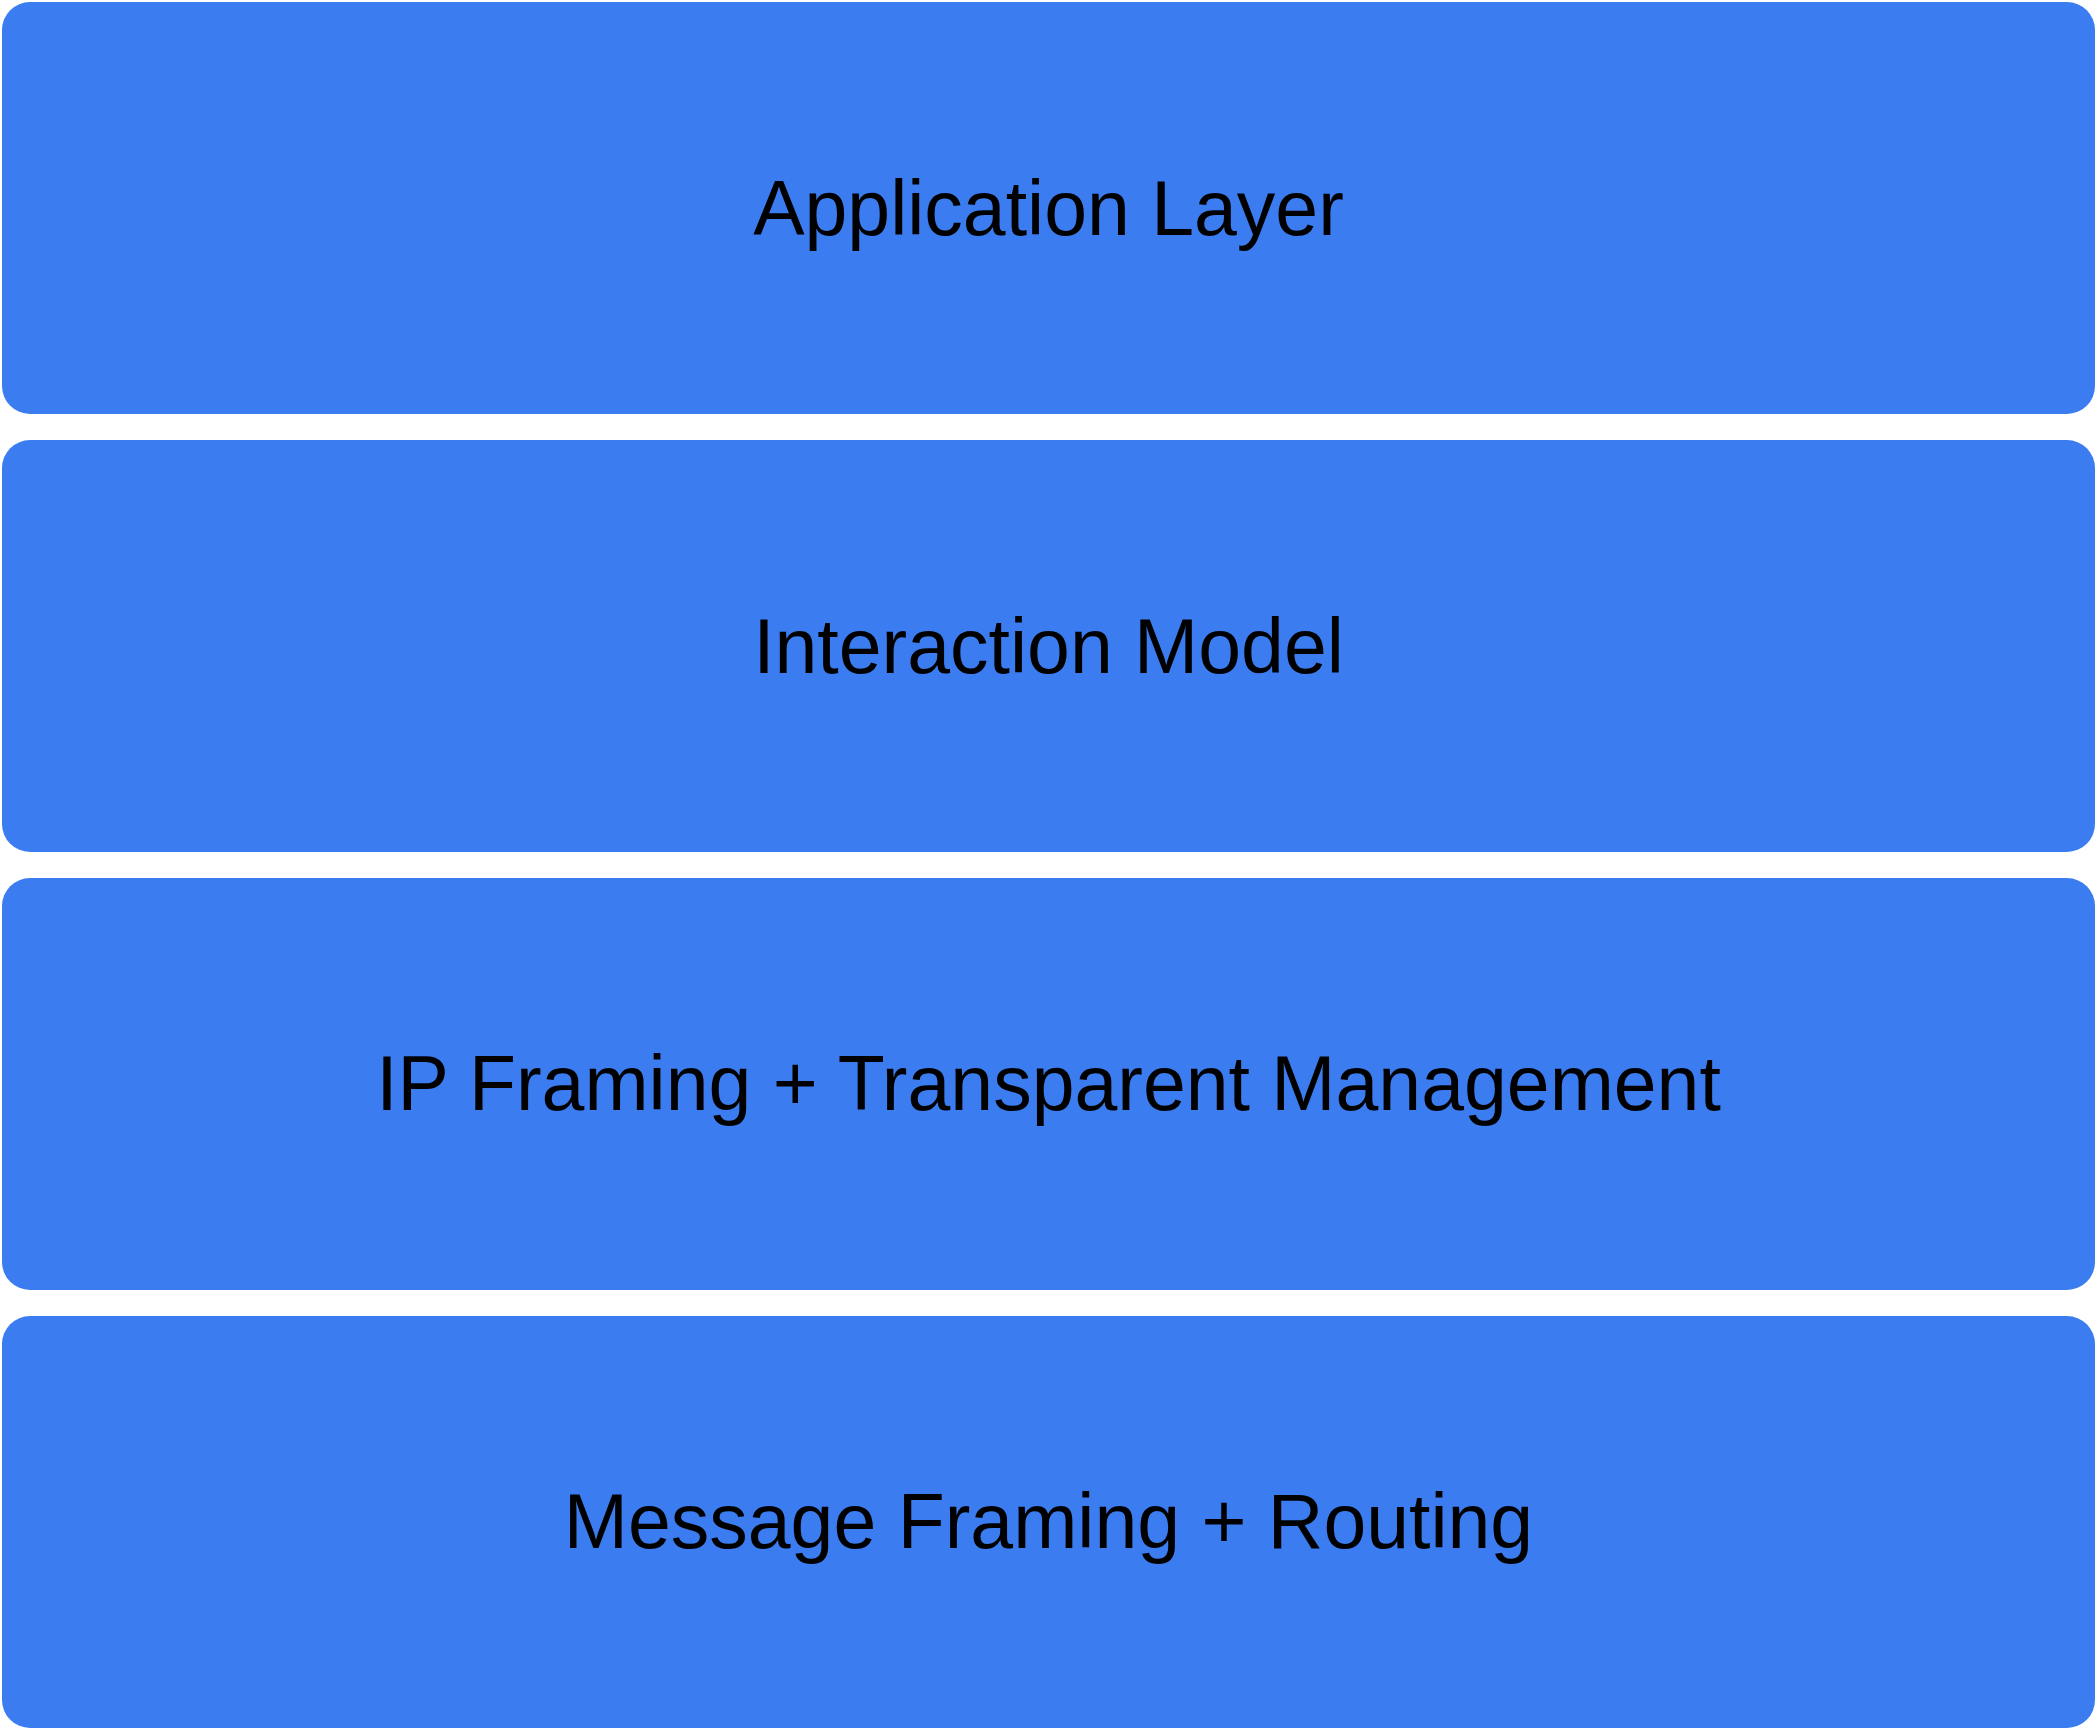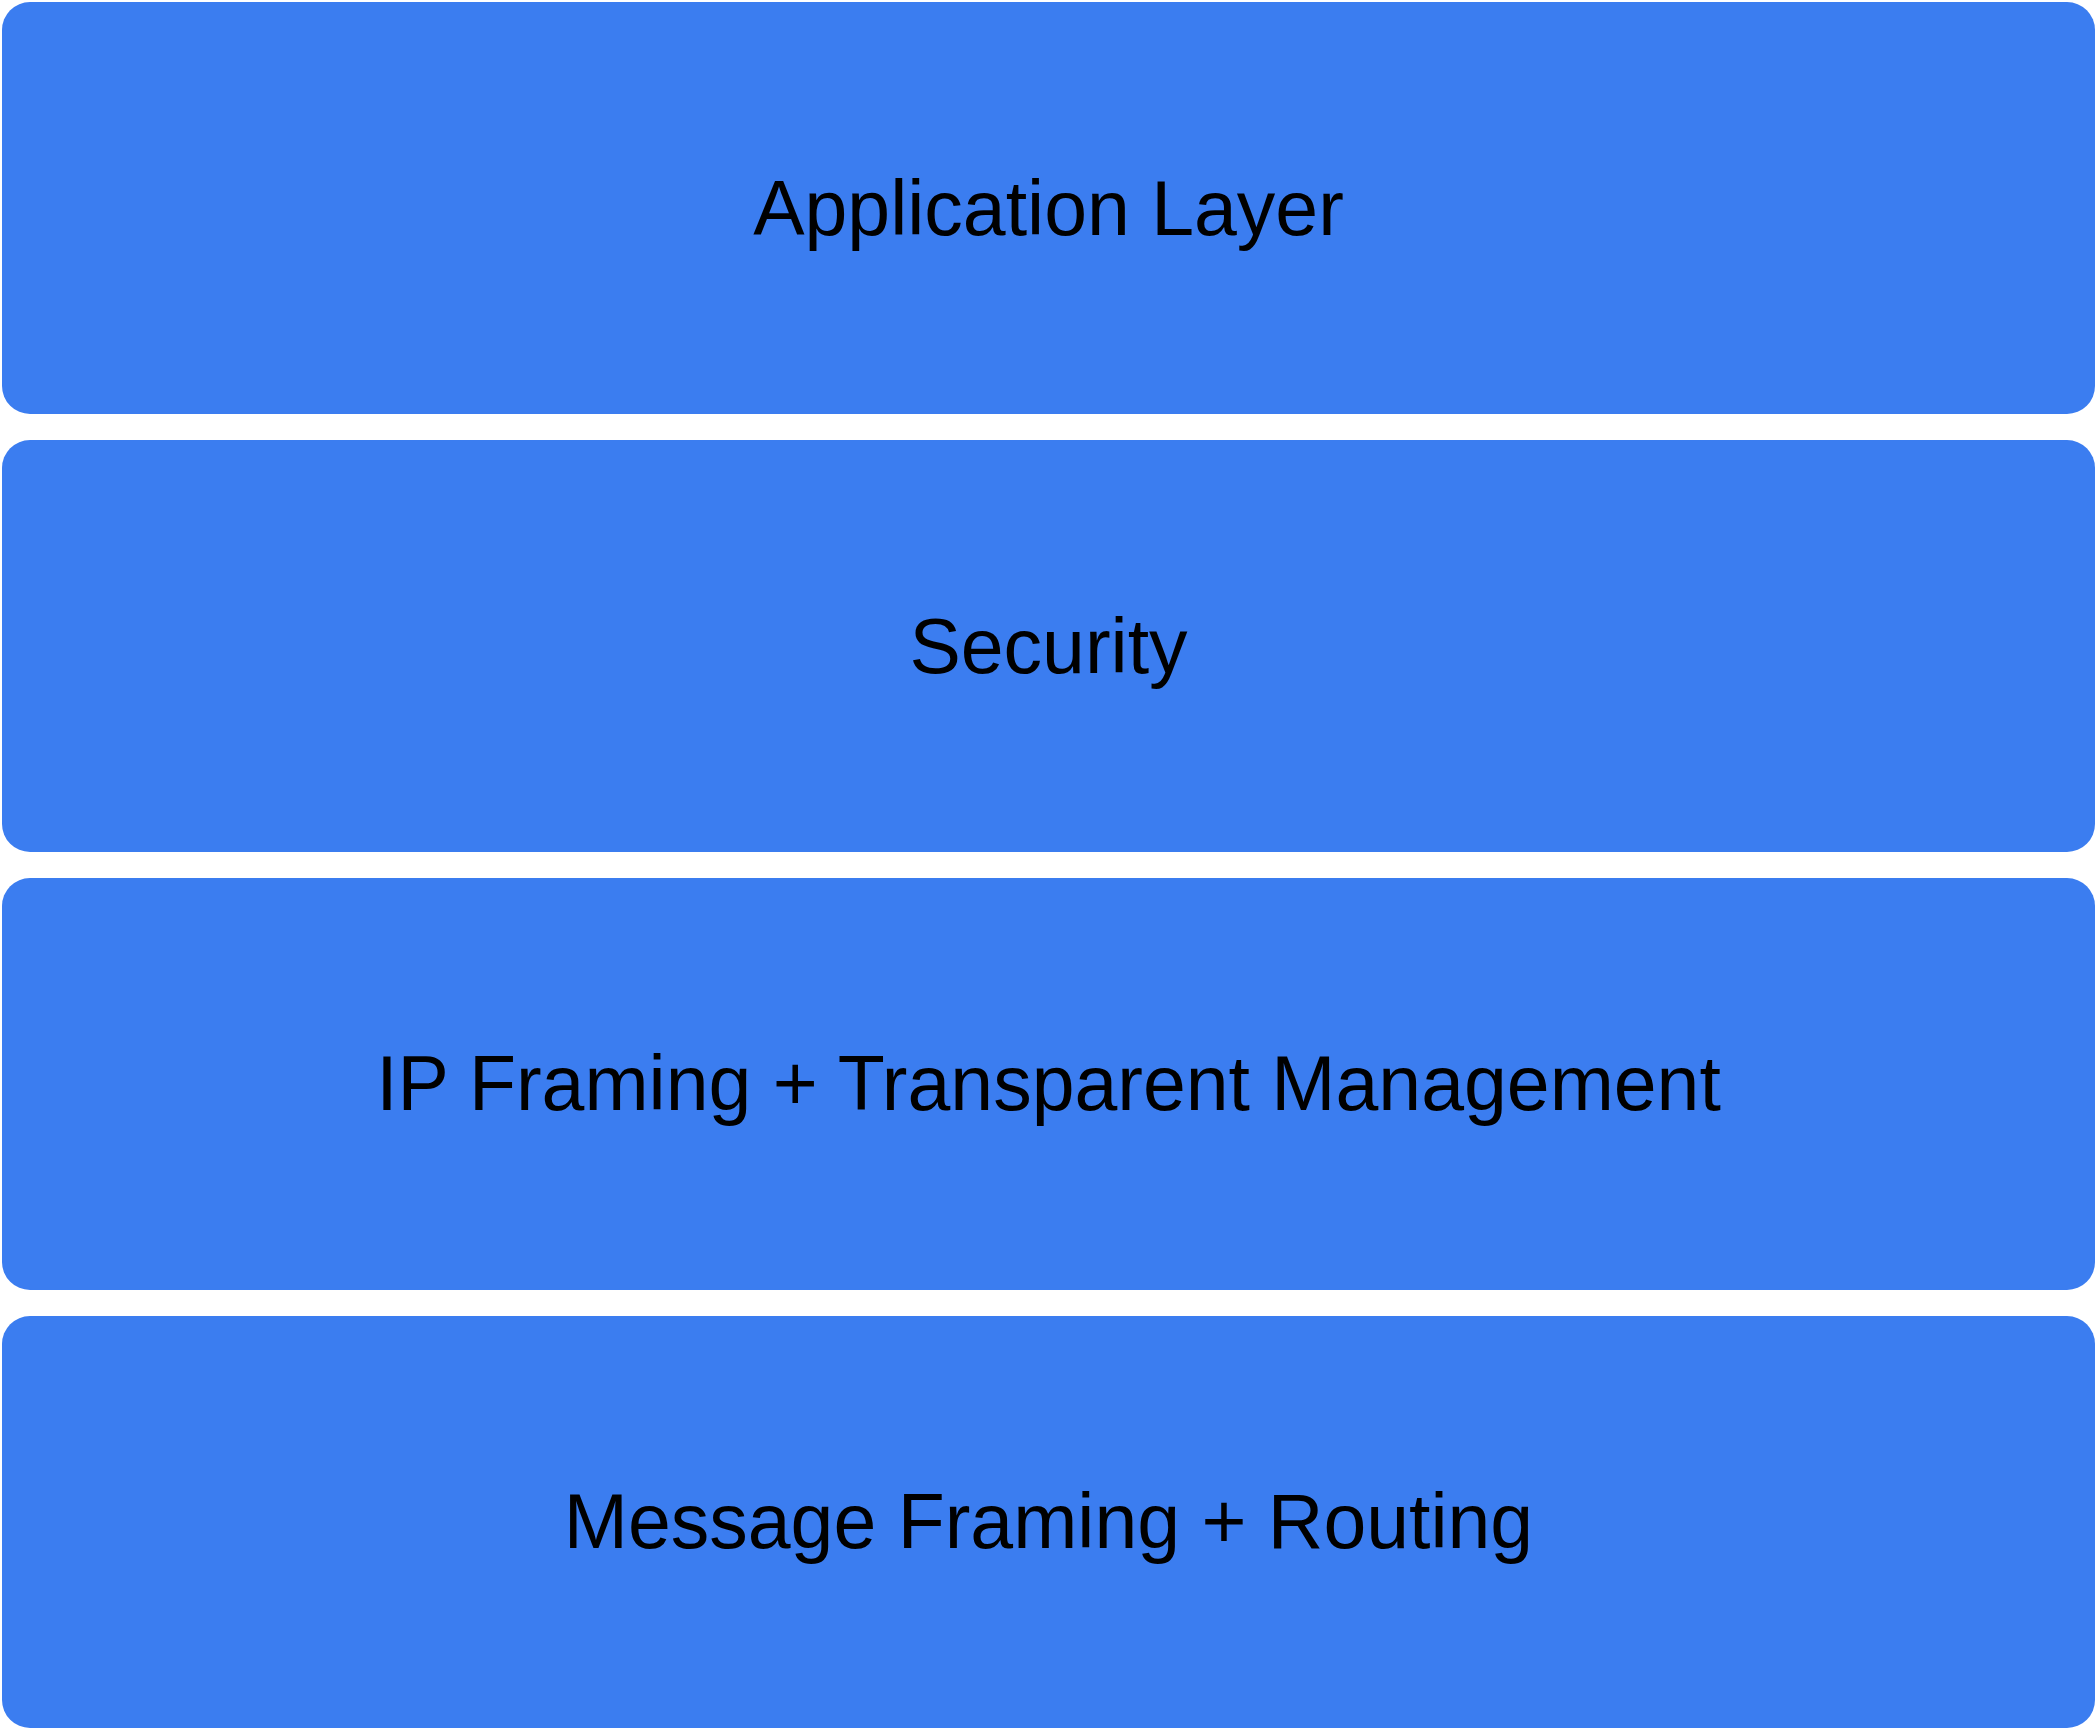--- a/index.html
+++ b/index.html
@@ -42,25 +42,25 @@
 </head>
 <body>
 
 <div class="stack">
 
   <div class="layer">
     <span class="layer-label">Application Layer</span>
   </div>
 
 
+  <div class="layer">
+    <span class="layer-label">Interaction Model</span>
+  </div>
 
 
-  <div class="layer">
-    <span class="layer-label">Security</span>
-  </div>
 
   <div class="layer">
     <span class="layer-label">IP Framing + Transparent Management</span>
   </div>
 
   <div class="layer">
     <span class="layer-label">Message Framing + Routing</span>
   </div>
 
 </div>

